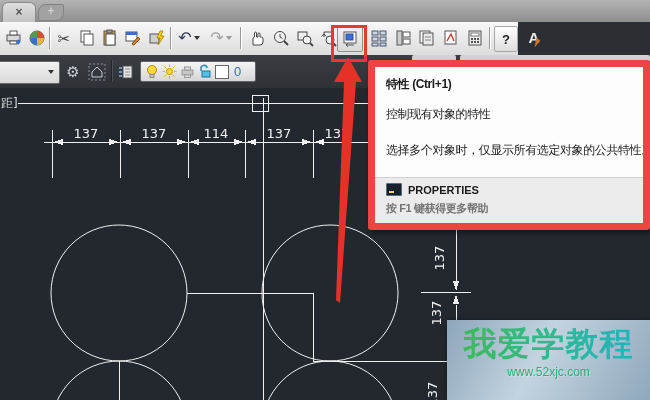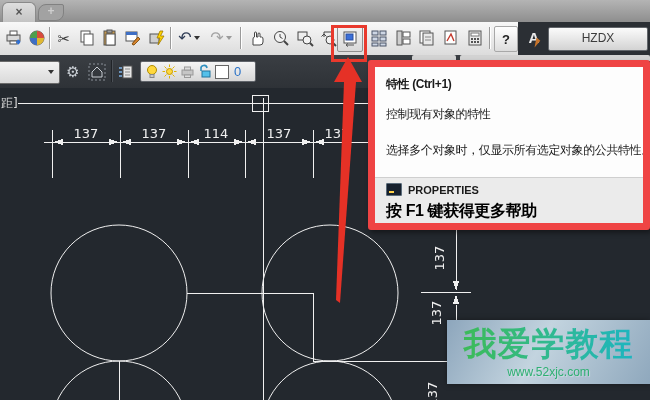--- a/index.html
+++ b/index.html
@@ -52,26 +52,26 @@
   .tooltip .body{padding:9px 11px;font-size:12px;color:#1b1b1b;letter-spacing:-.4px;white-space:nowrap;}
   .tt-title{font-weight:bold;}
   .tt-desc{margin-top:13px;}
   .tt-p1{margin-top:19px;}
   .tt-p2{margin-top:12px;}
   .tt-footer{position:absolute;left:0;bottom:0;width:100%;height:46px;background:#ebebeb;
     border-top:1px solid #cfcfcf;padding:5px 11px;box-sizing:border-box;}
   .cmdrow{display:flex;align-items:center;gap:6px;font-weight:bold;font-size:11px;color:#1b1b1b;}
   .cmdicon{width:14px;height:11px;background:#17212e;border:1px solid #5a6b7a;position:relative;border-radius:1px;}
   .cmdicon:after{content:"";position:absolute;left:2px;bottom:2px;width:5px;height:2px;background:#ffd24a;}
-  .tt-help{margin-top:5px;font-weight:bold;font-size:16px;color:#000000;letter-spacing:-.4px;}
+  .tt-help{margin-top:5px;font-weight:bold;font-size:11px;color:#737373;letter-spacing:-.4px;}
   
   .redbox{position:absolute;left:331px;top:25px;width:30px;height:31px;border:3px solid #e8392d;z-index:40;}
   .arrow-svg{position:absolute;left:0;top:0;z-index:50;pointer-events:none;}
   
-  .watermark{position:absolute;left:447px;top:320px;width:203px;height:64px;z-index:20;
+  .watermark{position:absolute;left:447px;top:320px;width:203px;height:80px;z-index:20;
     background:linear-gradient(118deg,#8da6bc,#c3d4df 45%,#8fa8bd);box-shadow:0 0 6px rgba(0,0,0,.35);
     text-align:center;overflow:hidden;}
   .wm-title{margin-top:6px;font-size:33px;font-weight:bold;letter-spacing:1px;color:#2fb996;
     text-shadow:1px 1px 1px rgba(10,70,60,.25);line-height:1.1;}
   @supports ((-webkit-background-clip:text) or (background-clip:text)){
     .wm-title{background:linear-gradient(90deg,#3fbb4d 0%,#2fb996 55%,#19b4c9 100%);
       -webkit-background-clip:text;background-clip:text;color:transparent;text-shadow:none;}
   }
   .wm-url{margin-top:3px;font-size:12px;font-weight:normal;color:#2eb072;text-shadow:1px 1px 1px rgba(255,255,255,.35);}
   svg{display:block;}
@@ -222,21 +222,20 @@
         </g>
       </svg>
   </div>
   <div class="vsep" style="left:489px"></div>
   <div class="tbtn" style="left:494px;border:1px solid #a8a8a8;border-radius:2px;background:linear-gradient(#fff,#ddd)">
       <span style="font-weight:bold;font-size:13px;color:#222">?</span>
     </div>
   <div class="darkzone">
     <div class="aicon" style="left:4px"><span>A</span><i></i></div>
   </div>
-  <div class="stylecombo"><span>HZDX</span></div>
 </div>
 
 <div class="toolbar2">
   <div class="wscombo">
       <span class="dd"></span>
     </div>
   <div class="dkbtn" style="left:62px">
       <span>⚙</span>
     </div>
   <div class="dkbtn" style="left:86px">

